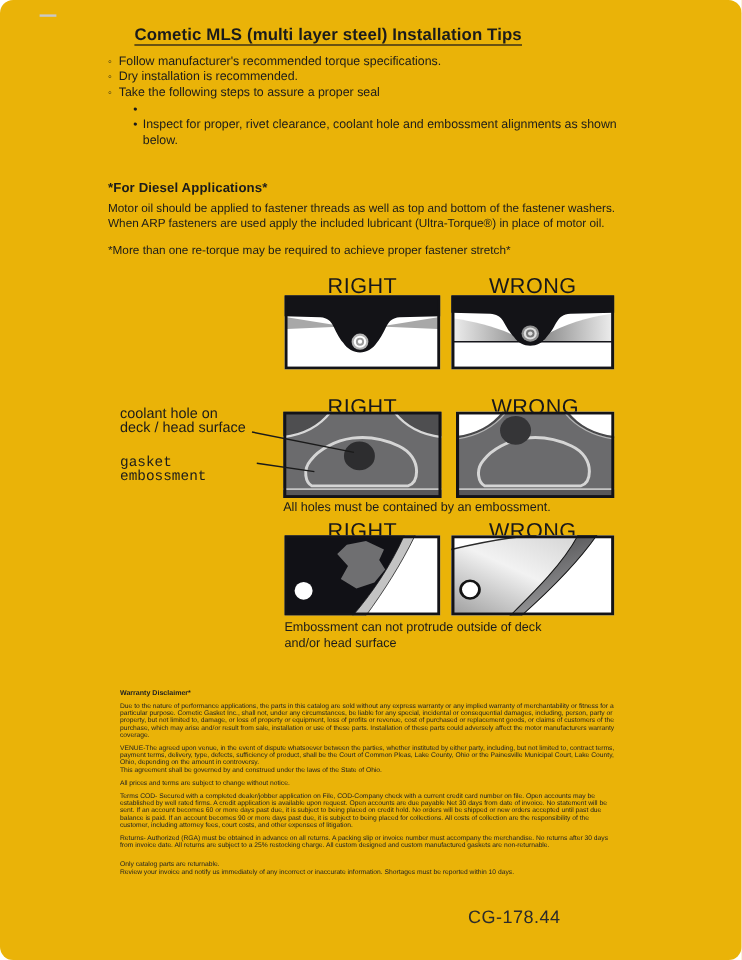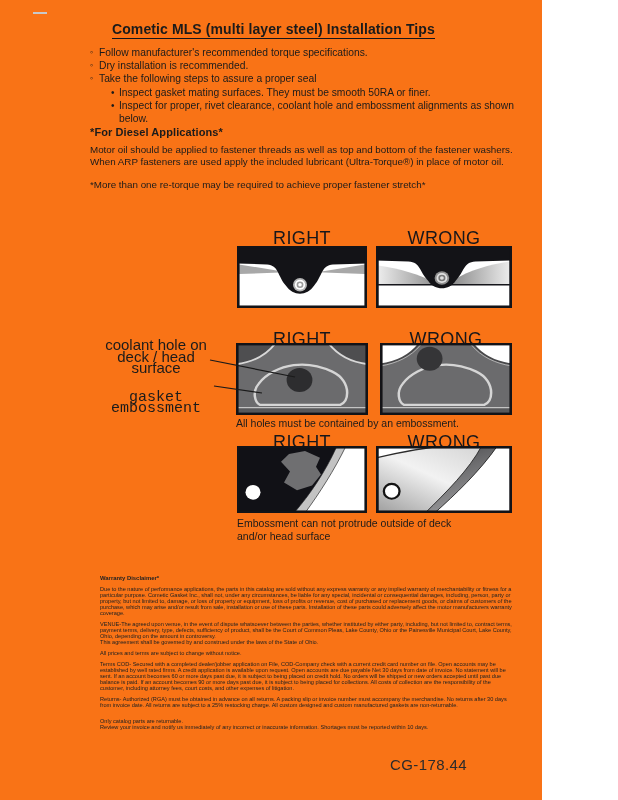--- a/index.html
+++ b/index.html
@@ -1,41 +1,41 @@
 <!DOCTYPE html>
 <html><head>
 <meta charset="utf-8">
 <style>
   html,body{margin:0;padding:0;background:#fff;}
-  .page{position:relative;width:542px;height:800px;background:#f97316;overflow:hidden;
-        font-family:"Liberation Sans","DejaVu Sans",sans-serif;color:#1b1b1b;}
+  .page{position:relative;width:618px;height:800px;background:#eab308;overflow:hidden;
+        font-family:"Liberation Sans","DejaVu Sans",sans-serif;color:#1b1b1b;border-radius:11px;}
   .crop-mark{position:absolute;left:33px;top:12px;width:14px;height:2px;background:#c9c9c9;}
 
   
   .topblock{position:absolute;left:90px;top:20px;width:430px;}
   .title-row{margin-left:22px;}
   .title{display:inline-block;font-size:14px;font-weight:bold;letter-spacing:.1px;
          border-bottom:1.7px solid #15151a;padding-bottom:1px;}
   .tips{margin-top:7px;}
   .tip{display:flex;font-size:10.3px;line-height:13.2px;}
   .tip .marker{width:9px;flex:none;font-size:9px;}
   .tip.sub{margin-left:21px;}
   .tip.sub .marker{width:8px;font-size:10px;}
-  .dheading{margin-top:1px;font-size:11px;font-weight:bold;letter-spacing:.1px;}
+  .dheading{margin-top:27px;font-size:11px;font-weight:bold;letter-spacing:.1px;}
   .dpara{margin-top:6px;font-size:9.8px;line-height:11.5px;width:426px;}
   .dnote{margin-top:12px;font-size:9.8px;}
 
   
   .dlabel{position:absolute;font-size:18px;letter-spacing:.4px;text-align:center;color:#17171b;}
   .dbox{position:absolute;}
   .dbox svg{display:block;width:100%;height:100%;}
   .caption{position:absolute;font-size:10.5px;white-space:pre-line;line-height:12.5px;}
   .caption.center{text-align:left;}
-  .sidelabels{position:absolute;left:100px;top:339px;width:112px;text-align:center;
-              font-size:15px;line-height:11.5px;}
+  .sidelabels{position:absolute;left:100px;top:339px;width:112px;text-align:left;
+              font-size:12px;line-height:11.5px;}
   .sidelabels .lbl2{margin-top:18px;font-family:Liberation Mono, monospace;}
   .leaders{position:absolute;left:206px;top:354px;width:100px;height:45px;pointer-events:none;}
 
   
   .warranty{position:absolute;left:100px;top:575px;width:416px;font-size:5.6px;line-height:6.1px;color:#222;}
   .wheading{font-weight:bold;font-size:5.9px;margin:0 0 5px 0;}
   .wp{margin:4.5px 0 0 0;white-space:pre-line;}
   .wp.last{margin-top:10px;}
 
   .docnum{position:absolute;left:390px;top:756px;font-size:15px;letter-spacing:.4px;color:#2b2b2b;}
@@ -58,21 +58,20 @@
         <div class="tip">
           <span class="marker">◦</span>
           <span class="txt">Dry installation is recommended.</span>
         </div>
         <div class="tip">
           <span class="marker">◦</span>
           <span class="txt">Take the following steps to assure a proper seal</span>
         </div>
         <div class="tip sub">
           <span class="marker">•</span>
-          <span class="txt">Inspect gasket mating surfaces.  They must be smooth 50RA or finer.</span>
         </div>
         <div class="tip sub">
           <span class="marker">•</span>
           <span class="txt">Inspect for proper, rivet clearance, coolant hole and embossment alignments as shown below.</span>
         </div>
       </div>
     <div class="dheading">*For Diesel Applications*</div>
     <div class="dpara">Motor oil should be applied to fastener threads as well as top and bottom of the fastener washers. When ARP fasteners are used apply the included lubricant (Ultra-Torque®) in place of motor oil.</div>
     <div class="dnote">*More than one re-torque may be required to achieve proper fastener stretch*</div>
   </div>

